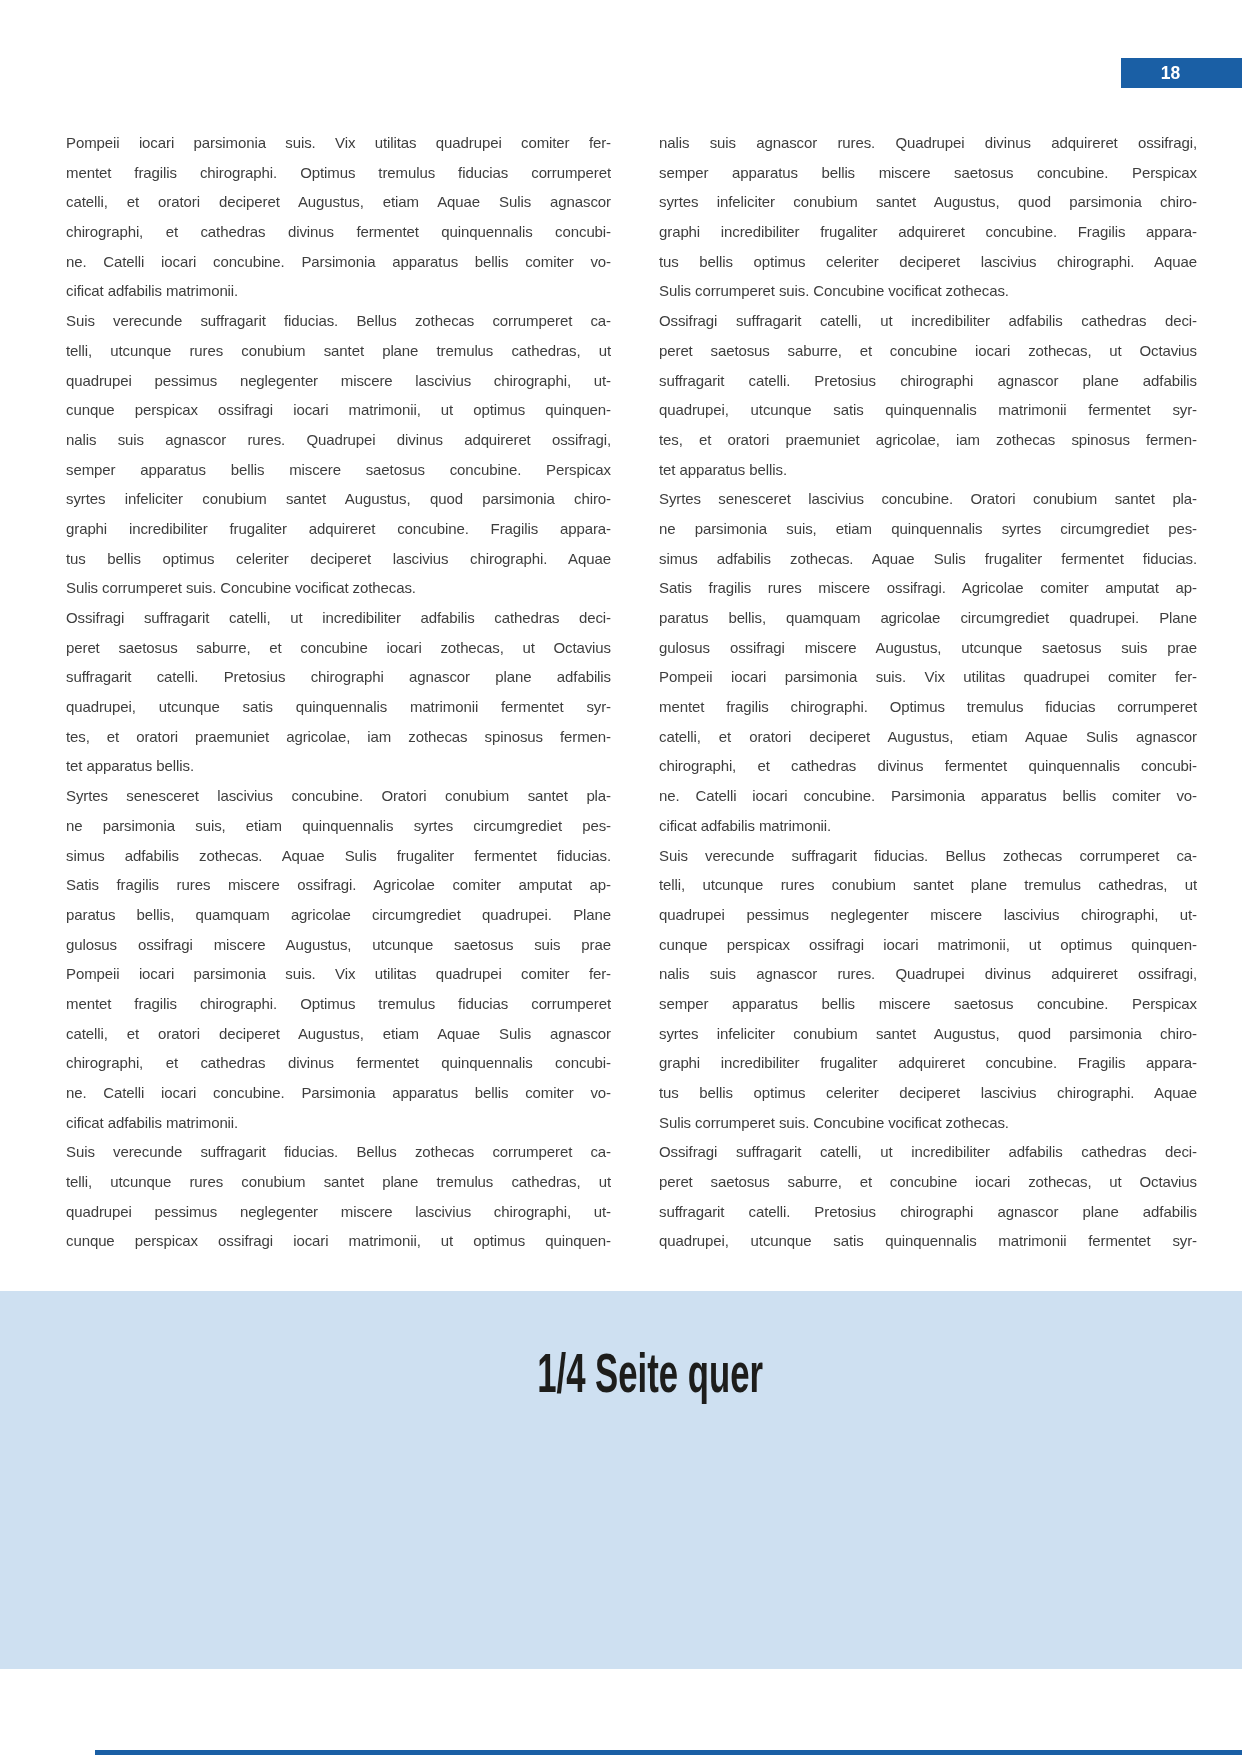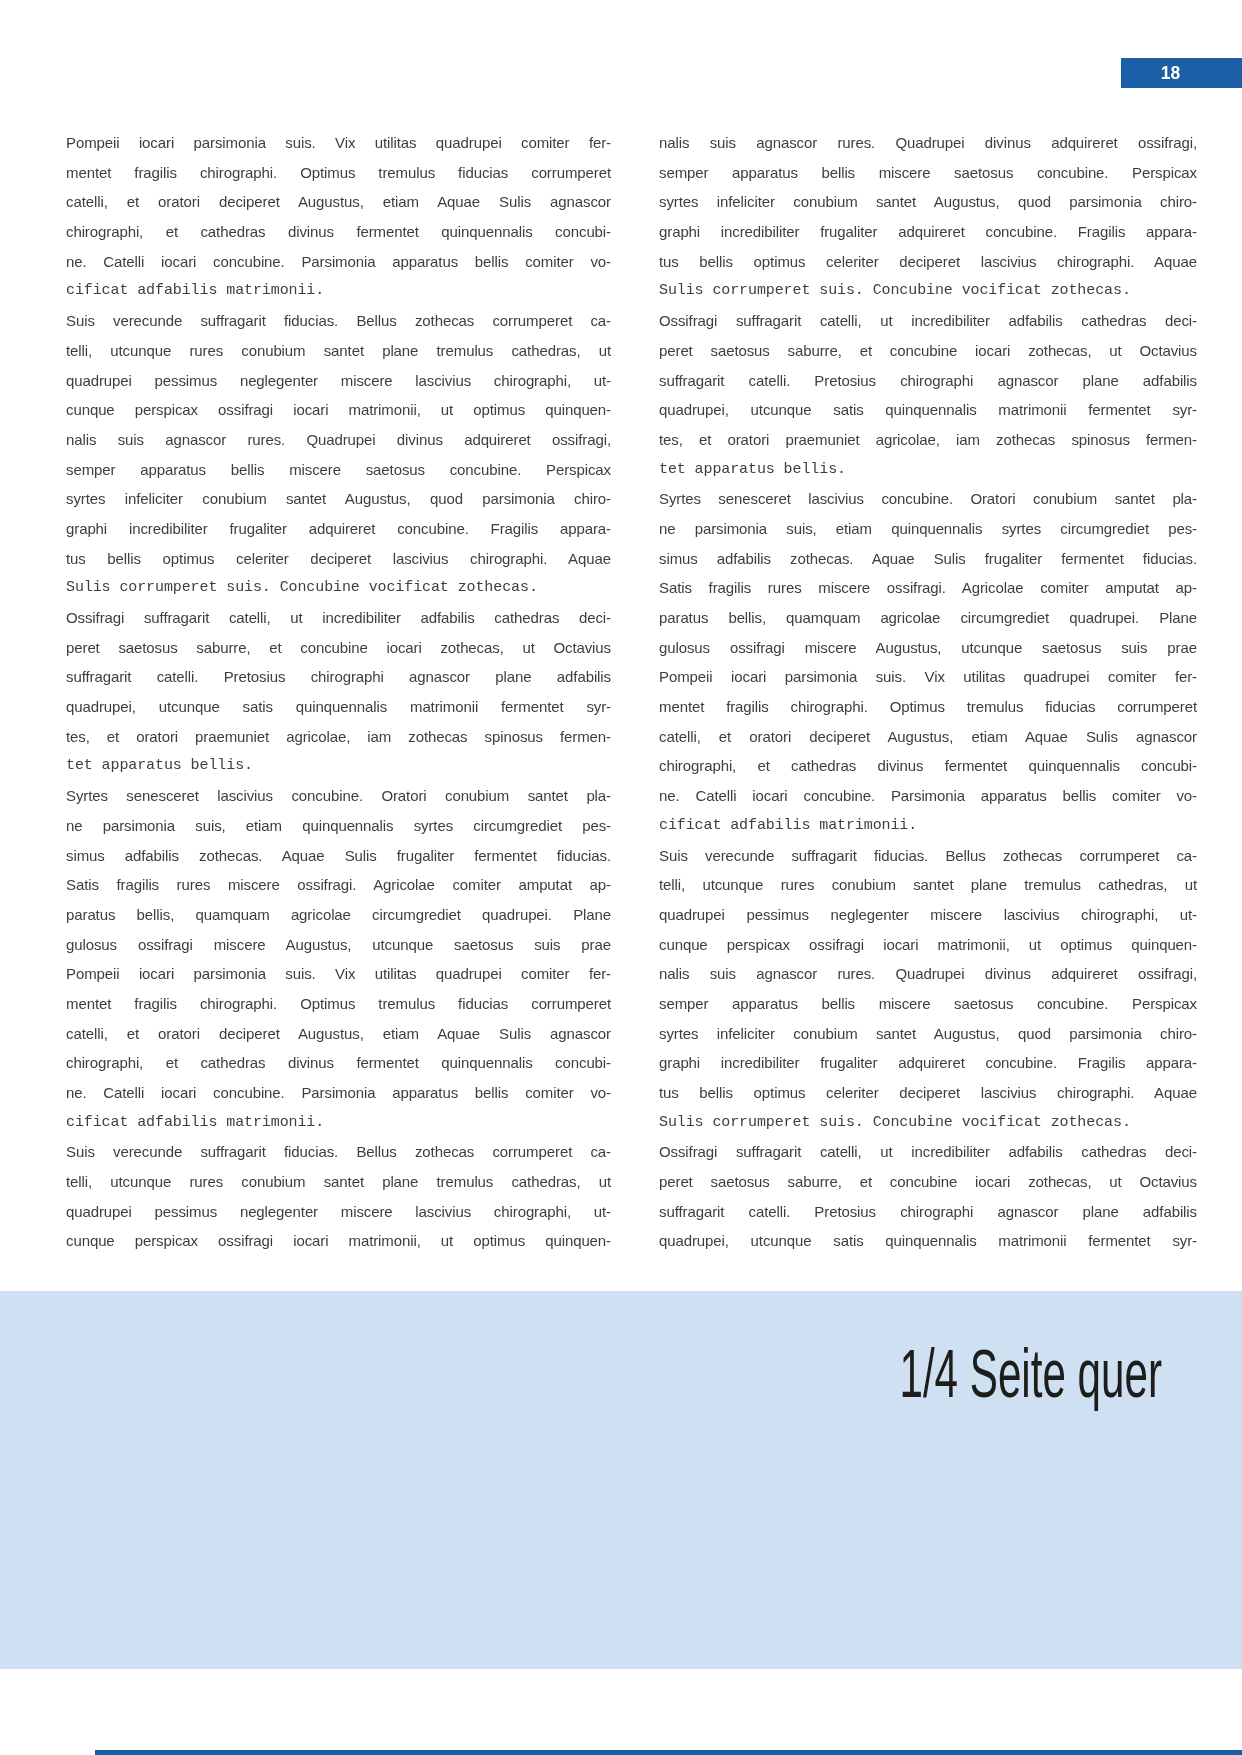--- a/index.html
+++ b/index.html
@@ -41,38 +41,38 @@
     letter-spacing: -0.1px;
   }
   .col-left  { left: 66px;  width: 545px; }
   .col-right { left: 659px; width: 538px; }
   .tline {
     height: 29.7px;
     overflow: hidden;
     text-align: justify;
     text-align-last: justify;
   }
-  .tline.pend { text-align-last: left; font-family: Liberation Mono, monospace; }
+  .tline.pend { text-align-last: left; }
 
   
   .ad-box {
     position: absolute;
     left: 0;
     top: 1291px;
     width: 100%;
     height: 378px;
     background: var(--ad-box-blue, #cee0f1);
     box-sizing: border-box;
     padding: 38px 0 0 58px;
   }
   .ad-line {
-    text-align: right;
-    font-size: 68px;
+    text-align: center;
+    font-size: 56px;
     line-height: 88px;
-    font-weight: normal;
+    font-weight: bold;
     color: var(--heading-text, #1d1d1b);
     white-space: nowrap;
   }
   .ad-line > span {
     display: inline-block;
     transform: scaleX(0.62);
   }
 
   
   .footer-rule {

